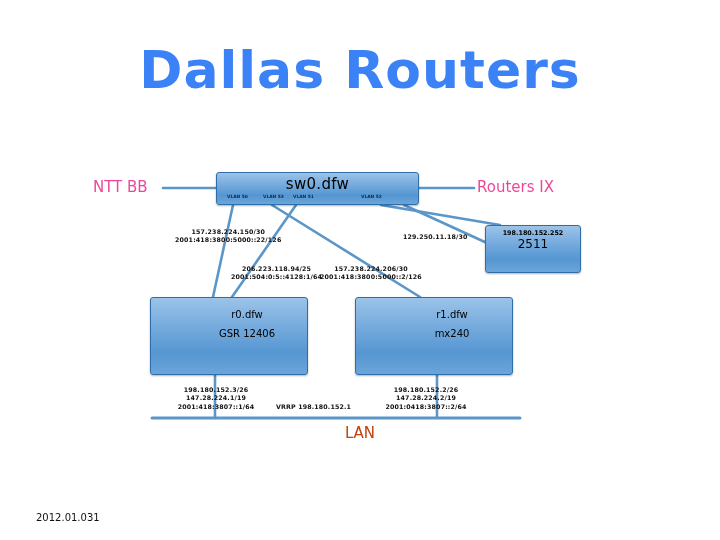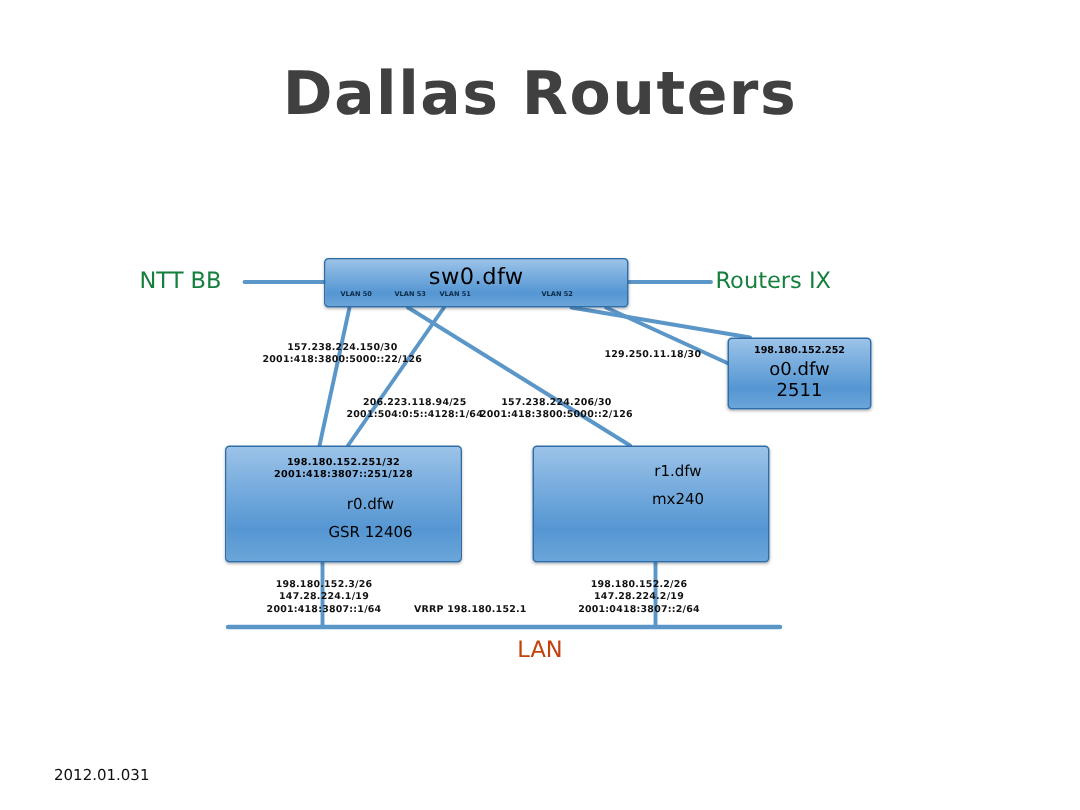--- a/index.html
+++ b/index.html
@@ -15,23 +15,23 @@
     overflow: hidden;
     font-family: "DejaVu Sans", sans-serif;
   }
   #title {
     position: absolute;
     left: 0;
     top: 40px;
     width: 720px;
     text-align: center;
     font-family: "DejaVu Sans", sans-serif;
-    font-size: 40px;
-    font-weight: bold;
-    color: #404040;
+    font-size: 52px;
+    font-weight: bold;
+    color: #3b82f6;
     letter-spacing: 1px;
   }
   svg.wires {
     position: absolute;
     left: 0;
     top: 0;
     width: 720px;
     height: 540px;
   }
   .node {
@@ -106,21 +106,21 @@
     line-height: 8.4px;
     font-weight: bold;
     color: #111111;
     white-space: nowrap;
     letter-spacing: 0.15px;
   }
   .side-label {
     position: absolute;
     font-size: 15px;
     line-height: 18px;
-    color: #15803d;
+    color: #ec4899;
     white-space: nowrap;
   }
   #lan-label {
     position: absolute;
     left: 0; top: 424px; width: 720px;
     text-align: center;
     font-size: 15px;
     color: #c2410c;
   }
   #footer {
@@ -156,36 +156,31 @@
     <div class="dev">sw0.dfw</div>
     <div class="vlans">
       <span class="vlan" style="left:10px;">VLAN 50</span>
       <span class="vlan" style="left:46px;">VLAN 53</span>
       <span class="vlan" style="left:76px;">VLAN 51</span>
       <span class="vlan" style="left:144px;">VLAN 52</span>
     </div>
   </div>
 
   <div class="node rtr" id="r0">
-    <div class="ips">
-      <div>198.180.152.251/32</div>
-      <div>2001:418:3807::251/128</div>
-    </div>
     <div class="dev">r0.dfw</div>
     <div class="dev" style="padding-top:0">GSR 12406</div>
   </div>
 
   <div class="node rtr" id="r1">
     <div class="dev">r1.dfw</div>
     <div class="dev" style="padding-top:0">mx240</div>
   </div>
 
   <div class="node" id="o0">
     <div class="ips">198.180.152.252</div>
-    <div class="dev">o0.dfw</div>
     <div class="dev" style="padding-top:0">2511</div>
   </div>
 
   <div class="side-label" style="left:93px; top:178px;">NTT BB</div>
   <div class="side-label" style="left:477px; top:178px;">Routers IX</div>
 
   <div class="edge-label" style="left:175px; top:228px; text-align:center;">
     <div>157.238.224.150/30</div>
     <div>2001:418:3800:5000::22/126</div>
   </div>

